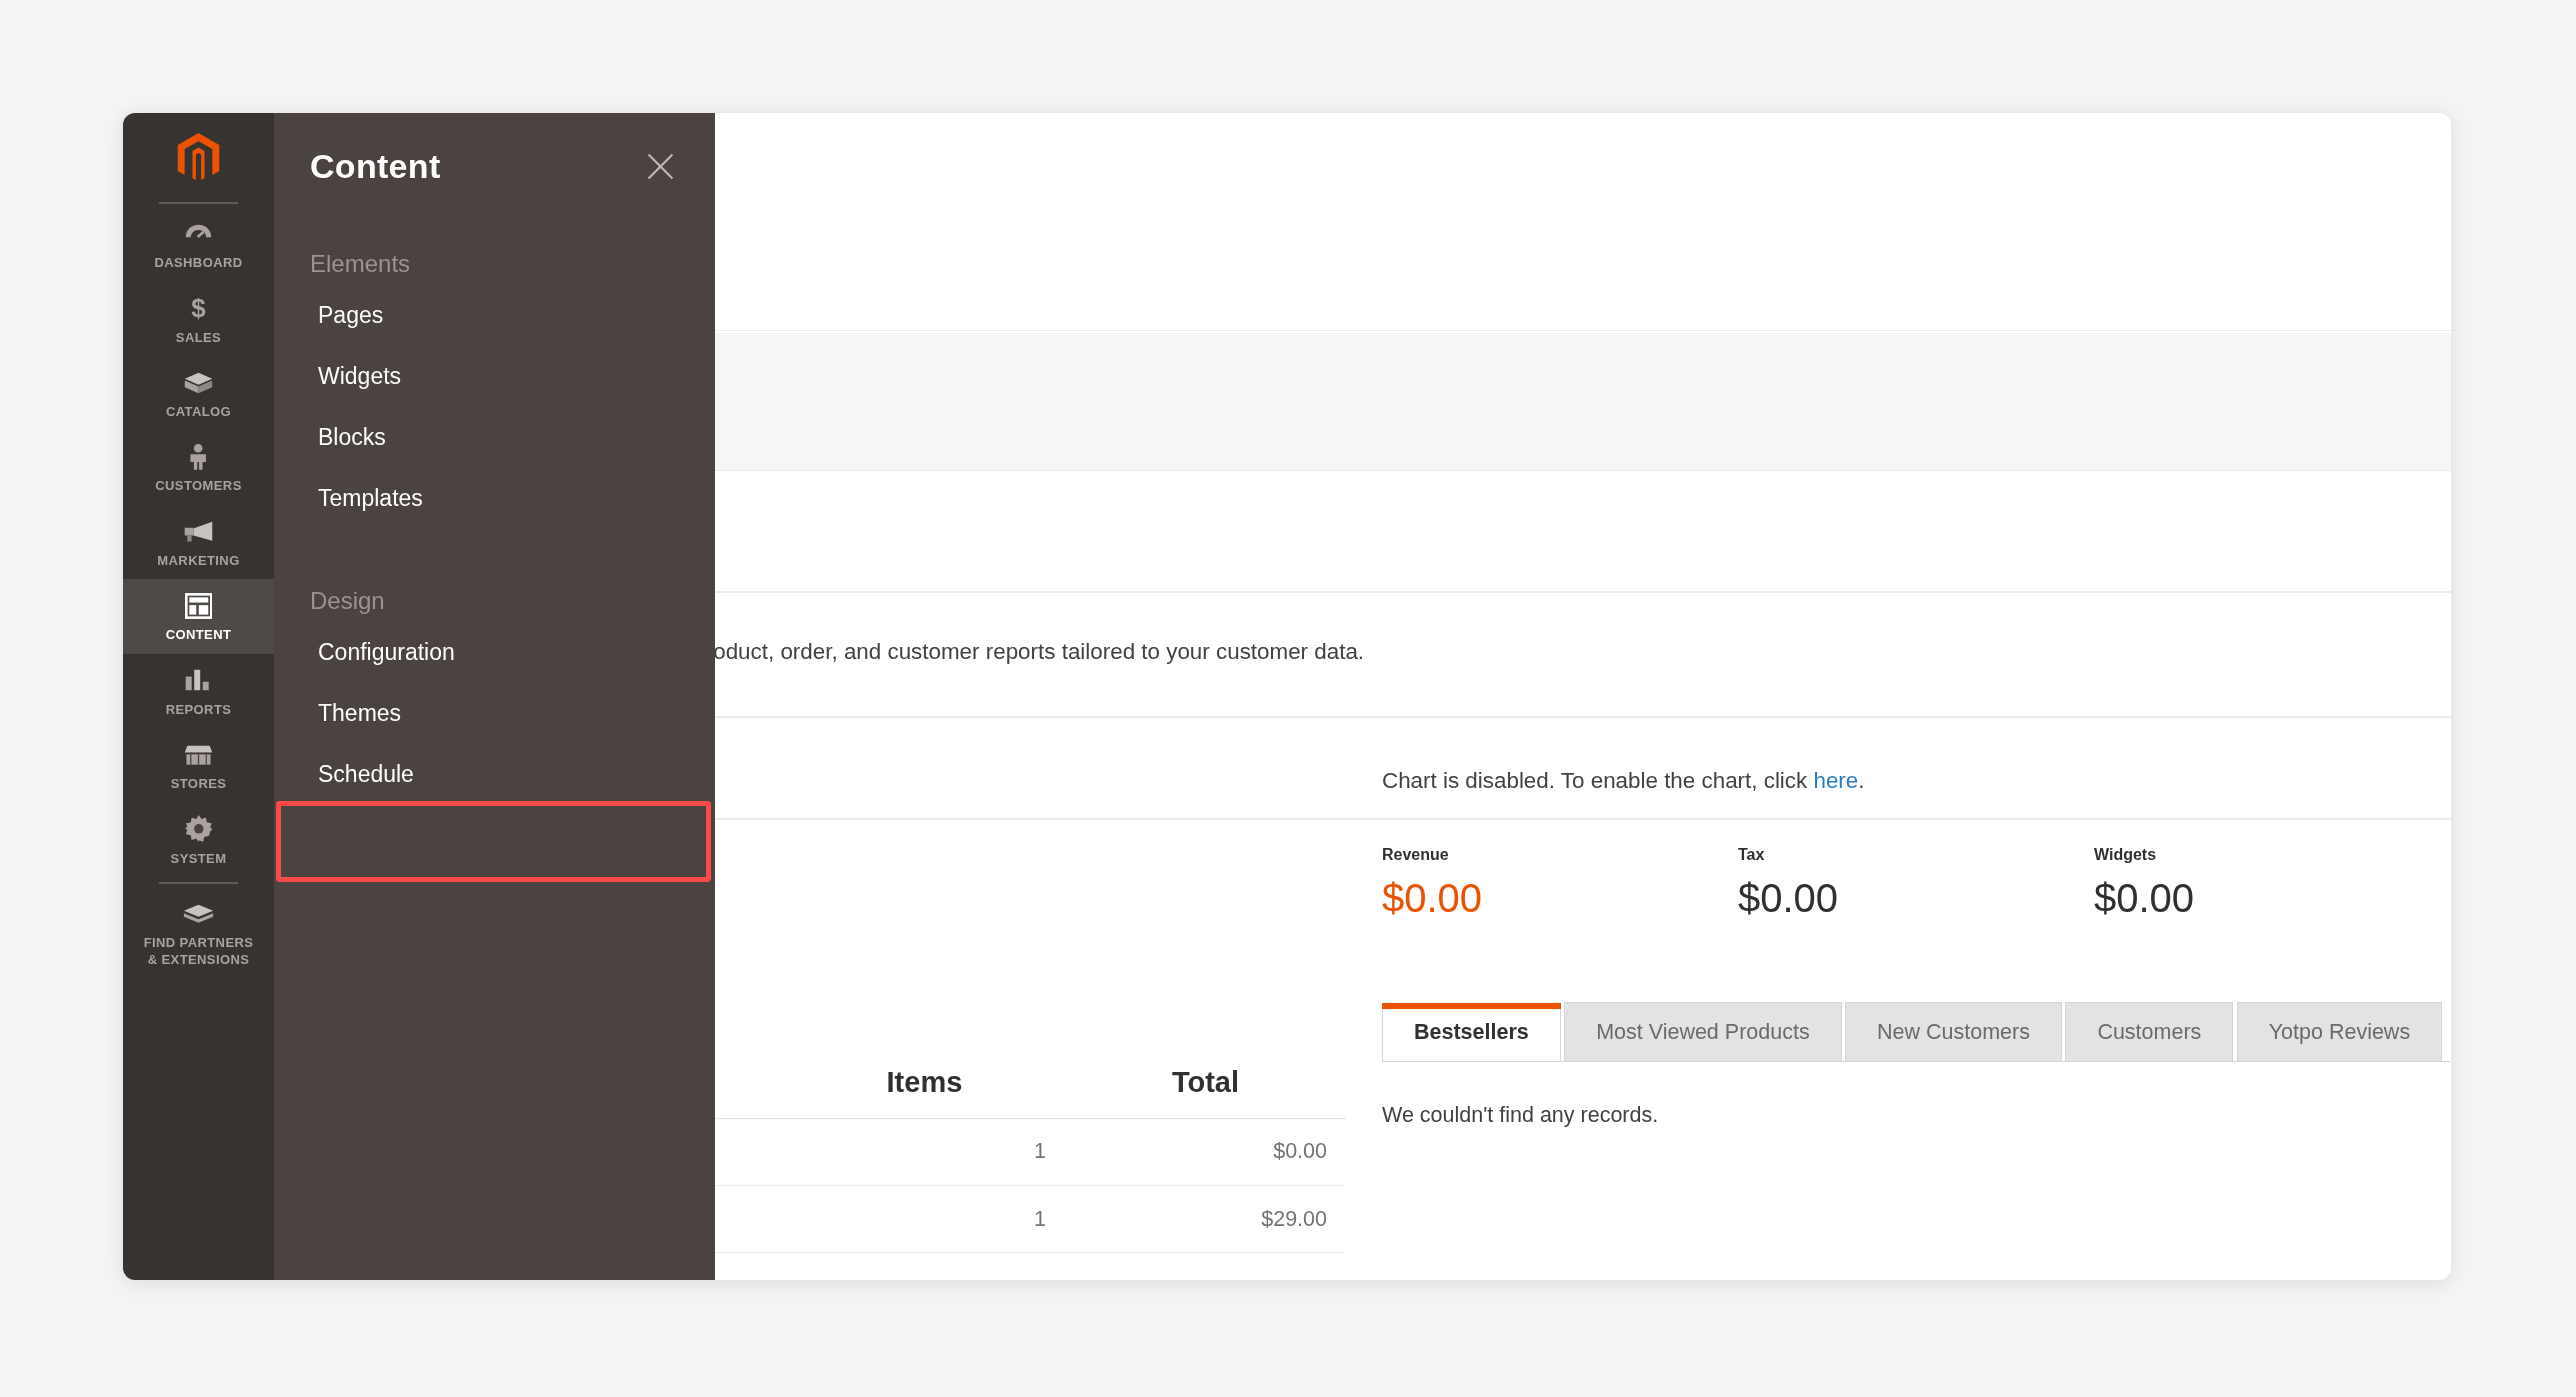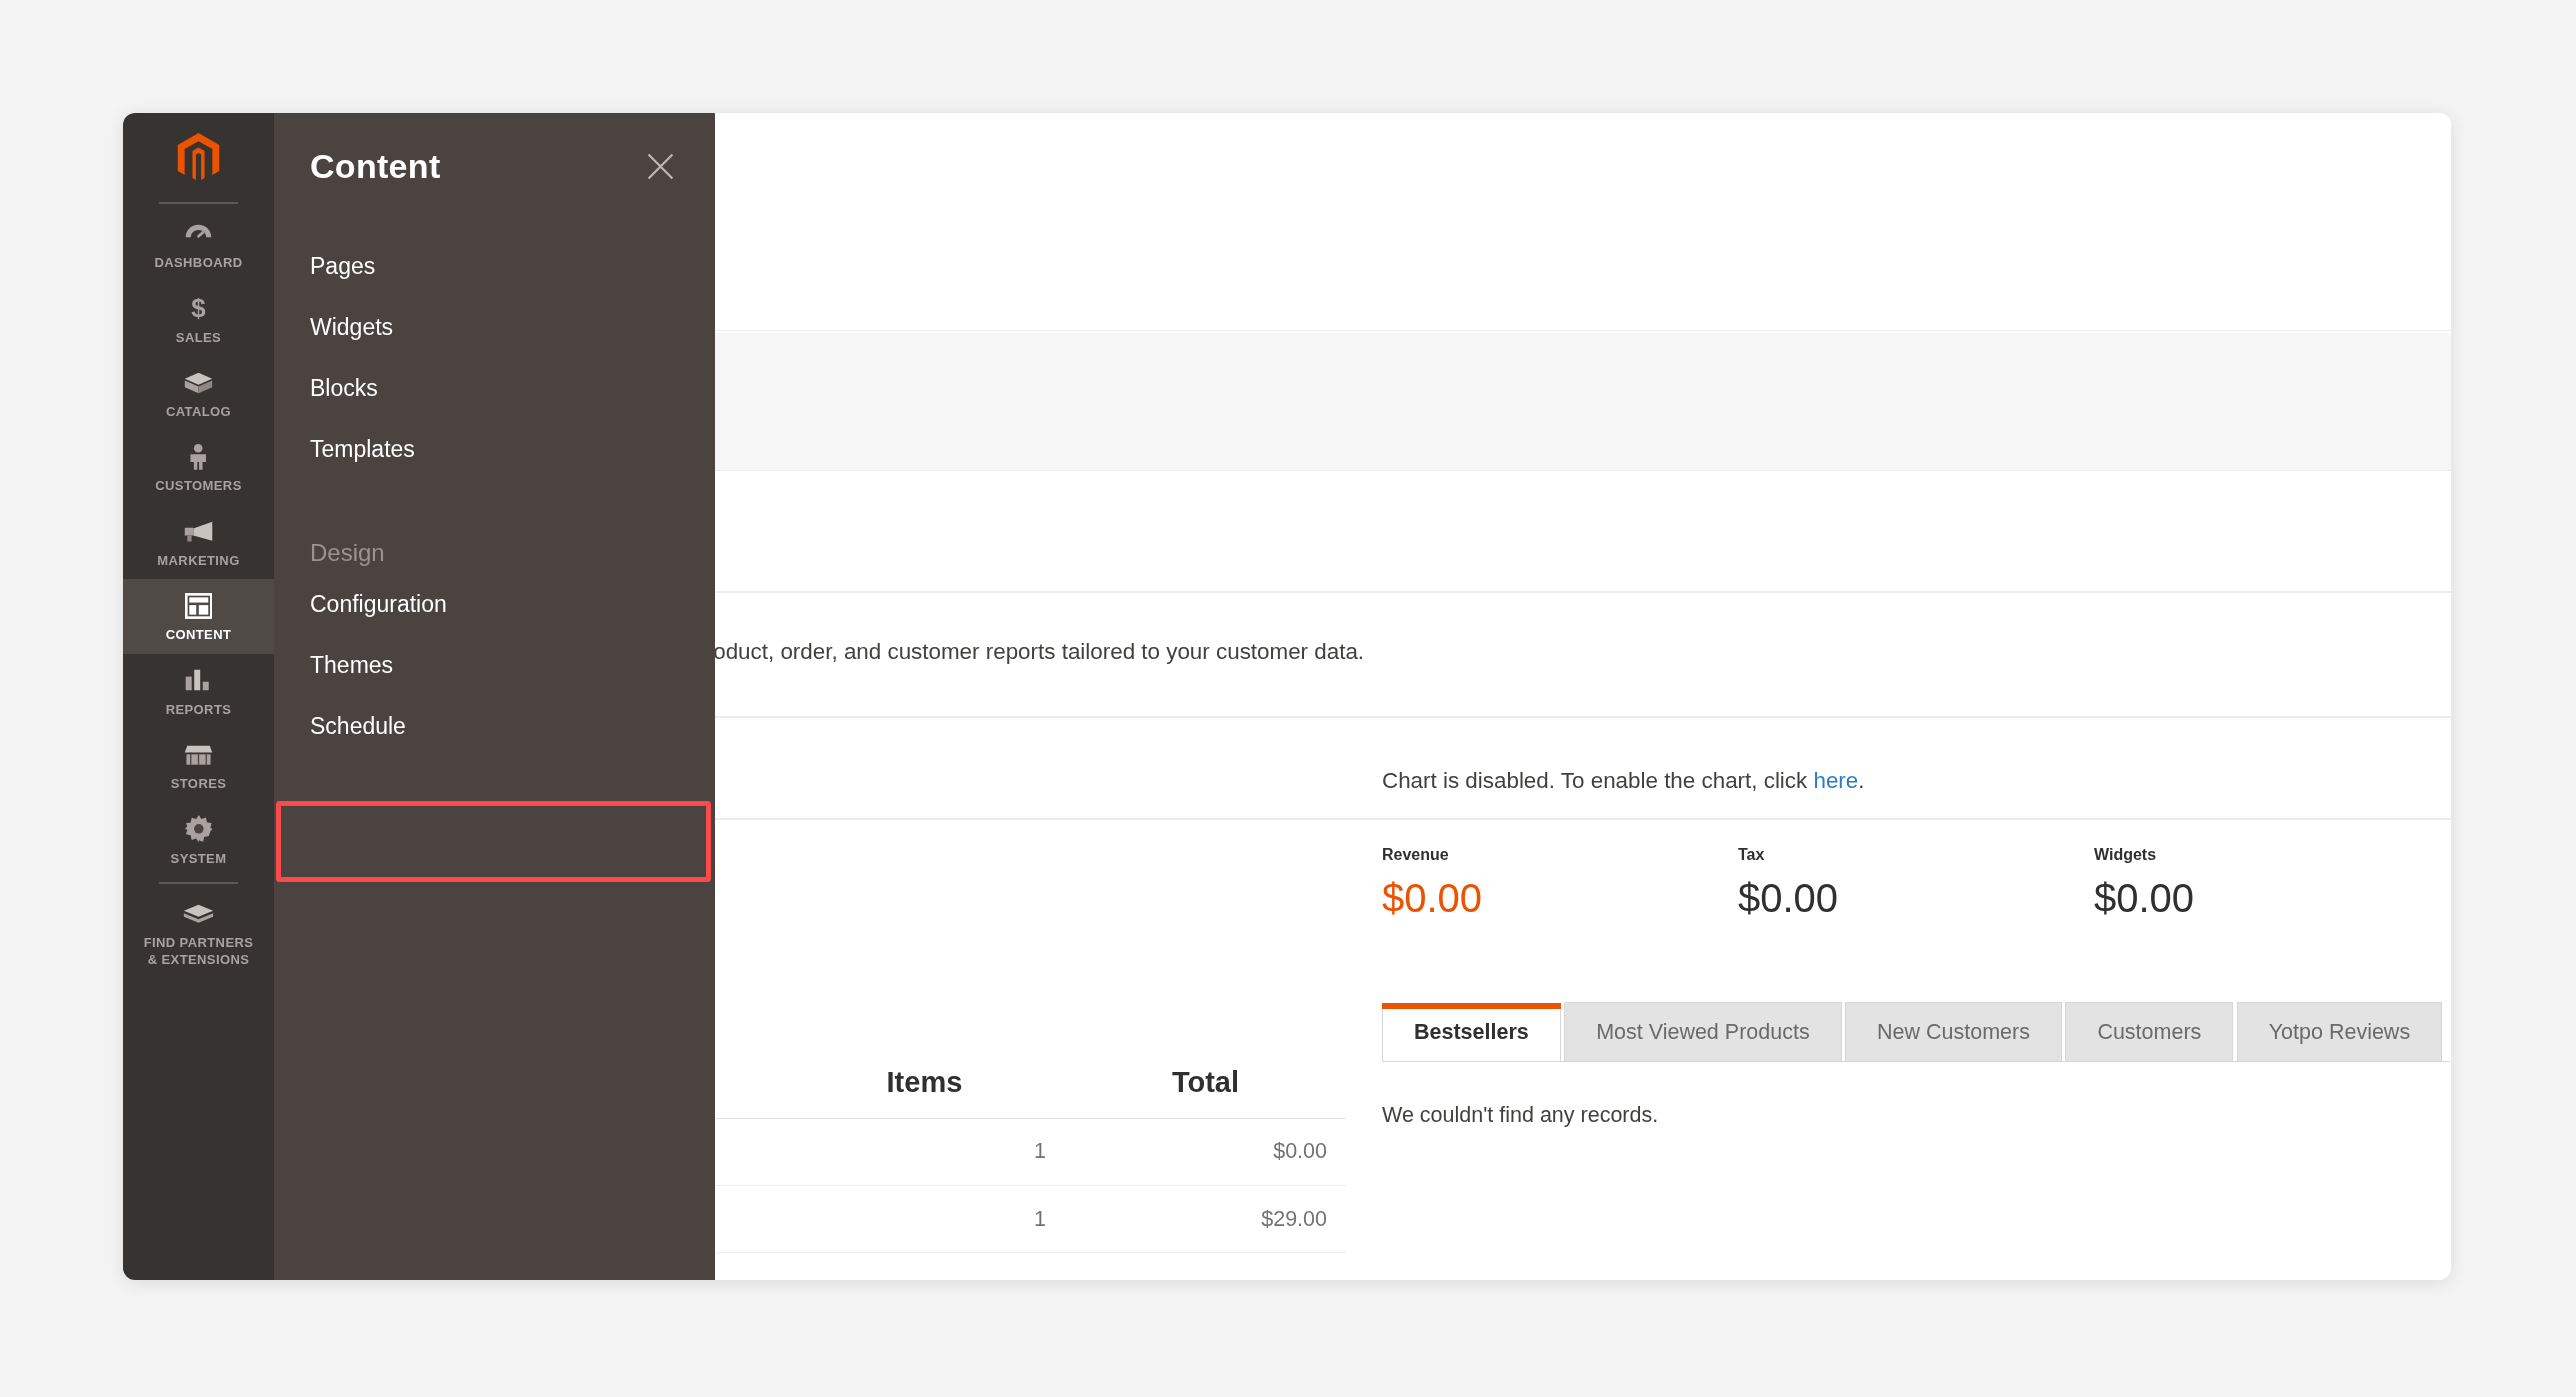--- a/index.html
+++ b/index.html
@@ -267,20 +267,21 @@
     color: #9b938f;
     padding: 13.8px 36px 6.9px 36px;
   }
   .flyout-link {
     display: block;
     font-size: 23px;
     color: #ffffff;
     padding: 17px 36px;
     cursor: pointer;
     position: relative;
+    margin-left: 8px;
   }
   .flyout-group-gap { height: 45px; }
 
   
   #highlight-box {
     position: absolute;
     left: 276px;
     top: 801px;
     width: 435px;
     height: 81px;
@@ -493,20 +494,21 @@
       <div class="flyout-title">Content</div>
       <div class="flyout-close">
         <svg width="29" height="29" viewBox="0 0 34 34">
             <path d="M3 3 L31 31 M31 3 L3 31" stroke="#bdb6b3" stroke-width="2.6" fill="none"></path>
           </svg>
       </div>
     </div>
 
     <div class="flyout-groups">
 
+      <div class="flyout-group-title">Elements</div>
       <a class="flyout-link">Pages</a>
       <a class="flyout-link">Widgets</a>
       <a class="flyout-link">Blocks</a>
       <a class="flyout-link">Templates</a>
 
       <div class="flyout-group-gap"></div>
 
       <div class="flyout-group-title">Design</div>
       <a class="flyout-link">Configuration</a>
       <a class="flyout-link">Themes</a>

